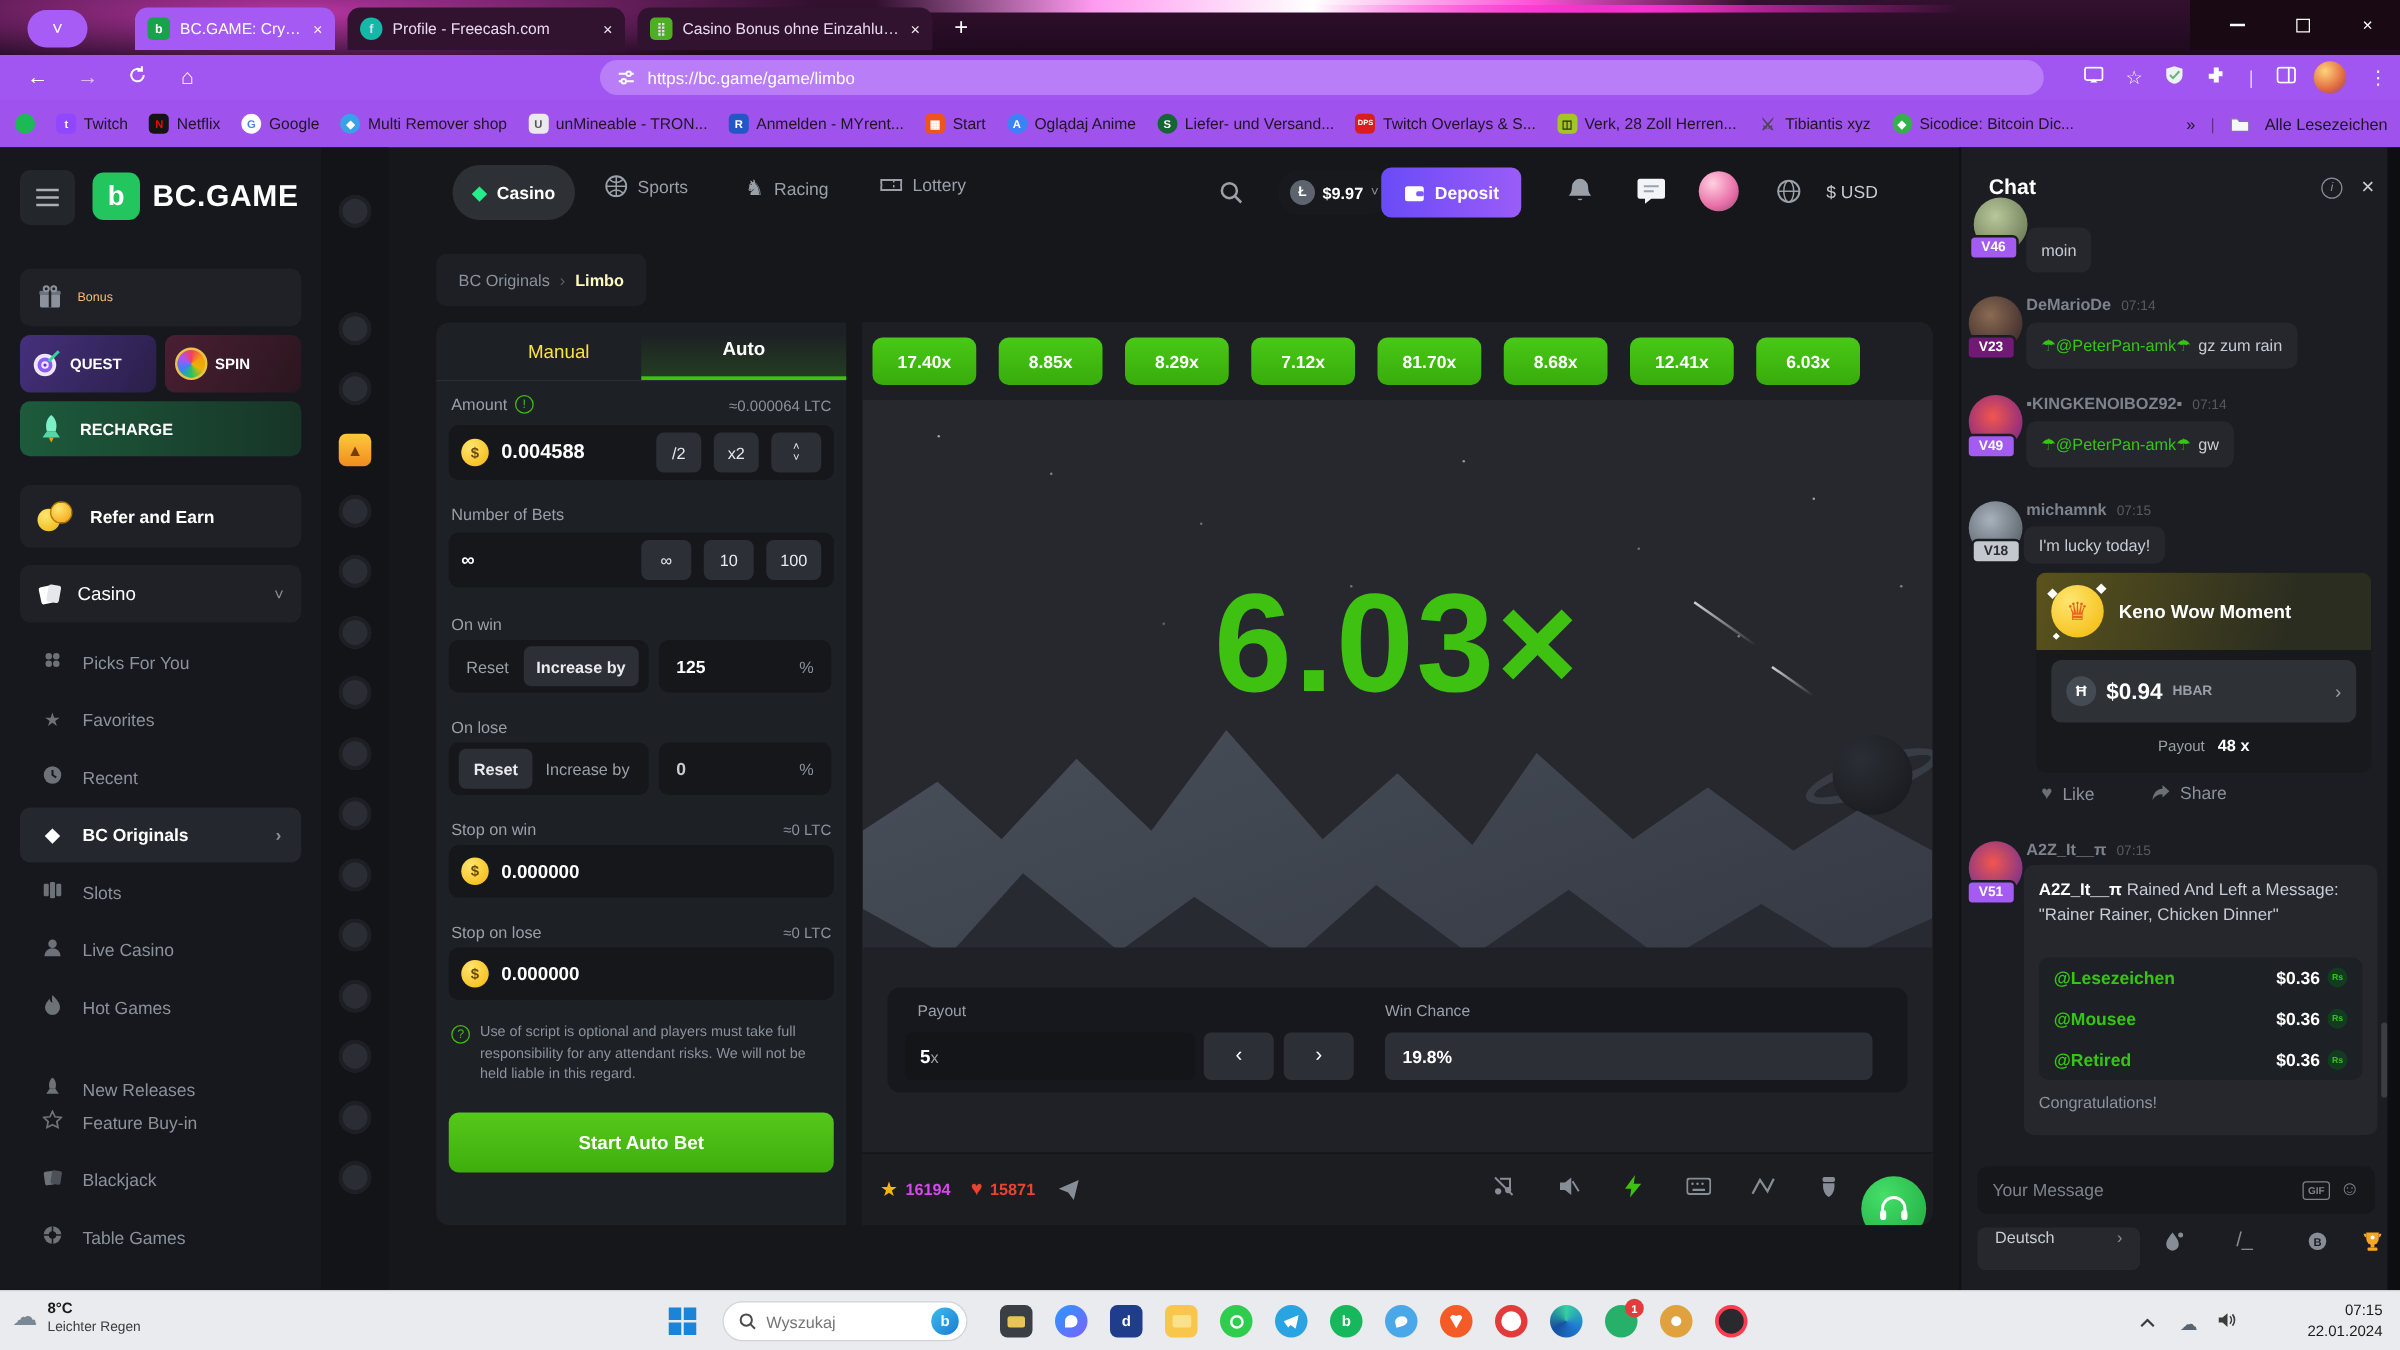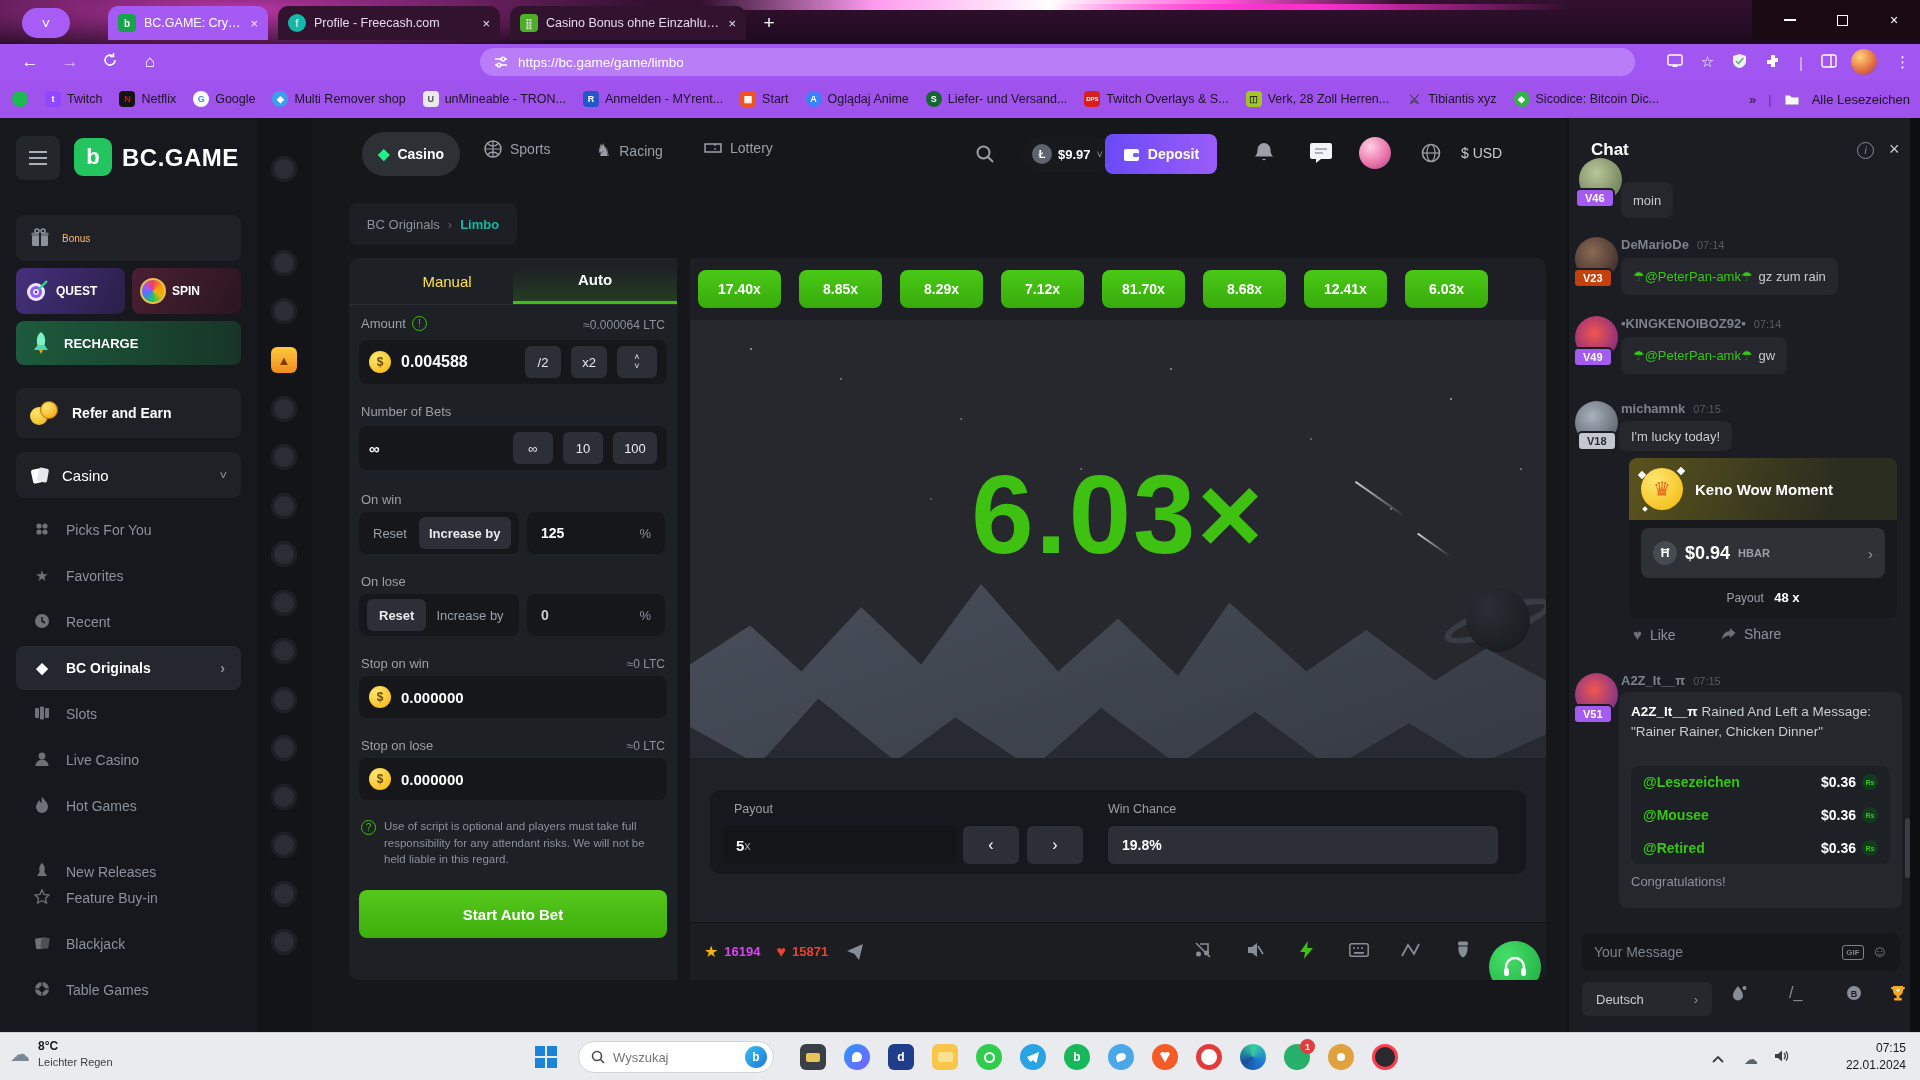--- a/index.html
+++ b/index.html
@@ -83,40 +83,40 @@
 .pvbox{position:absolute;left:14px;top:36px;width:232px;height:38px;border-radius:6px;background:#131519;display:flex;align-items:center;padding:0 12px}
 .arr{position:absolute;top:36px;width:56px;height:38px;border-radius:6px;background:#2c2f35;color:#fff;display:flex;align-items:center;justify-content:center;font-size:16px}
 .botbar{position:absolute;left:0;top:664px;width:856px;height:58px;background:#1b1d21;border-top:1px solid #121317;display:flex;align-items:center}
 .bic{color:#878d96;width:22px;text-align:center}
 .help{width:20px;height:20px;border-radius:50%;border:1.5px solid #878d96;color:#878d96;font-size:12px;display:flex;align-items:center;justify-content:center}
 .support{position:absolute;left:799px;top:683px;width:52px;height:52px;border-radius:50%;background:radial-gradient(circle at 35% 30%,#45df69,#1da83e);display:flex;align-items:center;justify-content:center;z-index:5}
 
 .chat{position:absolute;left:1567px;top:0;width:343px;height:914px;background:#1b1d22;border-left:2px solid #101114}
 .avatar{position:absolute;width:43px;height:43px;border-radius:50%}
 .vbadge{position:absolute;border-radius:5px;color:#fff;font-weight:800;font-size:11px;padding:2px 8px;border:2px solid #1b1d22}
-.vb-purple{background:#a35bf0}.vb-gold{background:#c2410c}.vb-grey{background:#c3c8cf;color:#2b2e33}
+.vb-purple{background:#a35bf0}.vb-gold{background:#701a75}.vb-grey{background:#c3c8cf;color:#2b2e33}
 .uname{color:#7d838c;font-weight:700;font-size:13px}
 .utime{color:#565b63;font-size:11px;margin-left:8px;font-weight:400}
 .bubble{position:absolute;background:#25272d;border-radius:8px;color:#c7ccd3;font-size:13px;display:flex;align-items:center;padding:0 12px}
 .mention{color:#36c514}
 .kcard{position:absolute;left:60px;width:268px;border-radius:8px;background:#17191d;overflow:hidden}
 .khead{height:62px;background:linear-gradient(105deg,#5a531c,#2b2d20 75%);display:flex;align-items:center;padding:0 12px;gap:12px}
 .kcoin{width:42px;height:42px;border-radius:50%;background:radial-gradient(circle at 35% 30%,#ffe671,#f2b705);display:flex;align-items:center;justify-content:center;color:#e8641b;font-size:20px;position:relative}
 .sparkle{position:absolute;width:6px;height:6px;background:#fff;transform:rotate(45deg)}
 .kbox{margin:8px 12px 0;height:50px;border-radius:8px;background:#2e3136;display:flex;align-items:center;padding:0 12px;gap:8px}
 .rainbox{position:absolute;left:12px;top:74px;width:259px;height:98px;border-radius:8px;background:#1d2025;padding:8px 12px;display:flex;flex-direction:column;justify-content:space-between}
 .rrow{display:flex;align-items:center;justify-content:space-between}
 .rhandle{color:#36c514;font-weight:700;font-size:14px}
 .ramt{color:#fff;font-weight:700;font-size:14px}
 .rscoin{width:16px;height:16px;border-radius:50%;background:#123c1f;color:#35c518;font-size:7px;font-weight:800;display:flex;align-items:center;justify-content:center;margin-left:6px}
 .chatin{position:absolute;left:13px;top:815px;width:318px;height:38px;border-radius:8px;background:#15171b;display:flex;align-items:center;padding:0 12px;gap:8px}
 .chatin input{flex:1;background:none;border:none;outline:none;color:#c7ccd3;font-size:14px;font-family:"Liberation Sans",sans-serif}
 .chatin input::placeholder{color:#7d838c}
 .gifbtn{border:1.5px solid #7d838c;border-radius:3px;color:#7d838c;font-size:8px;font-weight:800;padding:2px 3px}
-.langpill{position:absolute;left:13px;top:864px;width:130px;height:34px;border-radius:6px;background:#26282e;display:flex;align-items:center;justify-content:space-between;padding:0 14px;color:#c7ccd3;font-size:13px}
+.langpill{position:absolute;left:13px;top:864px;width:130px;height:34px;border-radius:6px;background:#26282e;display:flex;justify-content:space-between;padding:0 14px;color:#c7ccd3;font-size:13px}
 .ctool{position:absolute;top:866px;color:#878d96;font-size:16px}
 .rightstrip{position:absolute;left:1910px;top:0;width:10px;height:914px;background:#0d0e11}
 
 .taskbar{position:absolute;left:0;top:1032px;width:1920px;height:48px;background:#e9ebee;border-top:1px solid #cfd3d8}
 .tkicon{position:absolute;top:11px;width:26px;height:26px;border-radius:6px;display:flex;align-items:center;justify-content:center;color:#fff;font-weight:700;font-size:12px}
 .searchpill{position:absolute;left:578px;top:8px;width:196px;height:32px;border-radius:16px;background:#fff;border:1px solid #d0d4d9;display:flex;align-items:center;padding:0 6px 0 12px;gap:8px}
 .searchpill input{flex:1;border:none;outline:none;background:none;font-size:13px;color:#4a4a4a;font-family:"Liberation Sans",sans-serif;min-width:0}
 .bing{width:22px;height:22px;border-radius:50%;background:linear-gradient(135deg,#37bdf0,#1f7ad4);color:#fff;font-size:12px;font-weight:800;display:flex;align-items:center;justify-content:center}
 .winlogo{position:absolute;left:535px;top:13px;width:22px;height:22px;display:grid;grid-template-columns:10px 10px;grid-template-rows:10px 10px;gap:2px}
 .winlogo i{background:#1b83d8}
@@ -487,21 +487,21 @@
           <circle cx="10" cy="10" r="8.5" fill="none" stroke="#9aa0a8" stroke-width="1.6"></circle>
           <ellipse cx="10" cy="10" rx="4" ry="8.5" fill="none" stroke="#9aa0a8" stroke-width="1.2"></ellipse>
           <line x1="1.5" y1="10" x2="18.5" y2="10" stroke="#9aa0a8" stroke-width="1.2"></line>
         </svg>
       <span class="a" style="left:1150px;top:27px;color:#c7ccd3;font-size:14px">$ USD</span>
     </div>
 
     <div class="crumbbox">
       <span style="color:#8b929c">BC Originals</span>
       <span style="color:#5b6068">›</span>
-      <span style="color:#14b8a6;font-weight:700">Limbo</span>
+      <span style="color:#fef9c3;font-weight:700">Limbo</span>
     </div>
 
     <div class="panel">
       <div class="ptab" style="left:16px;color:#fde047">Manual</div>
       <div class="ptab" style="left:164px;color:#fff;font-weight:700;background:linear-gradient(180deg,rgba(62,193,17,0) 20%,rgba(62,193,17,.18));border-bottom:3px solid #3ec111">Auto</div>
       <div class="a" style="left:0;top:46px;width:328px;height:1px;background:#2a2d33"></div>
 
       <div class="f" style="position:absolute;left:12px;top:58px;gap:6px">
         <span class="lbl">Amount</span>
         <span class="okr">!</span>

